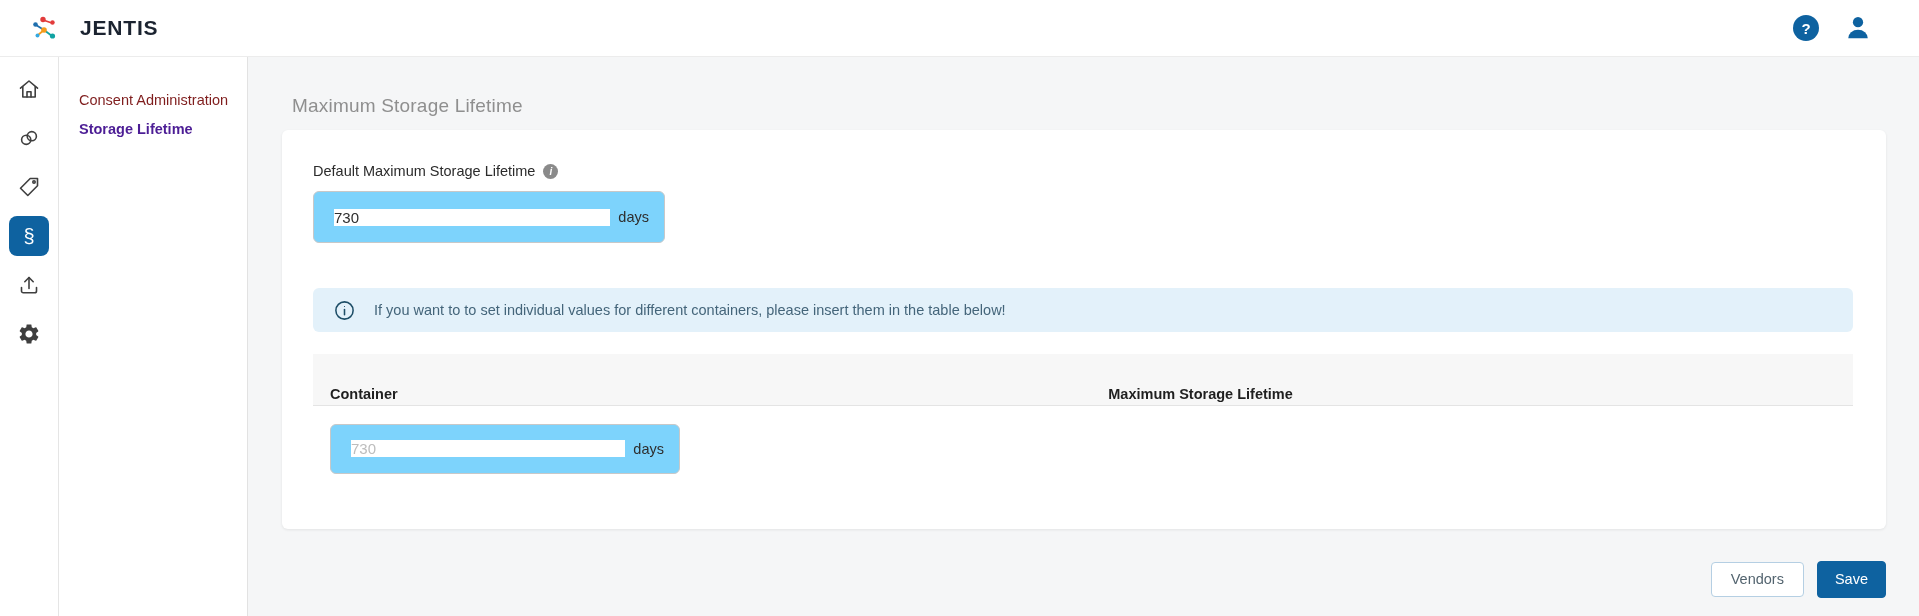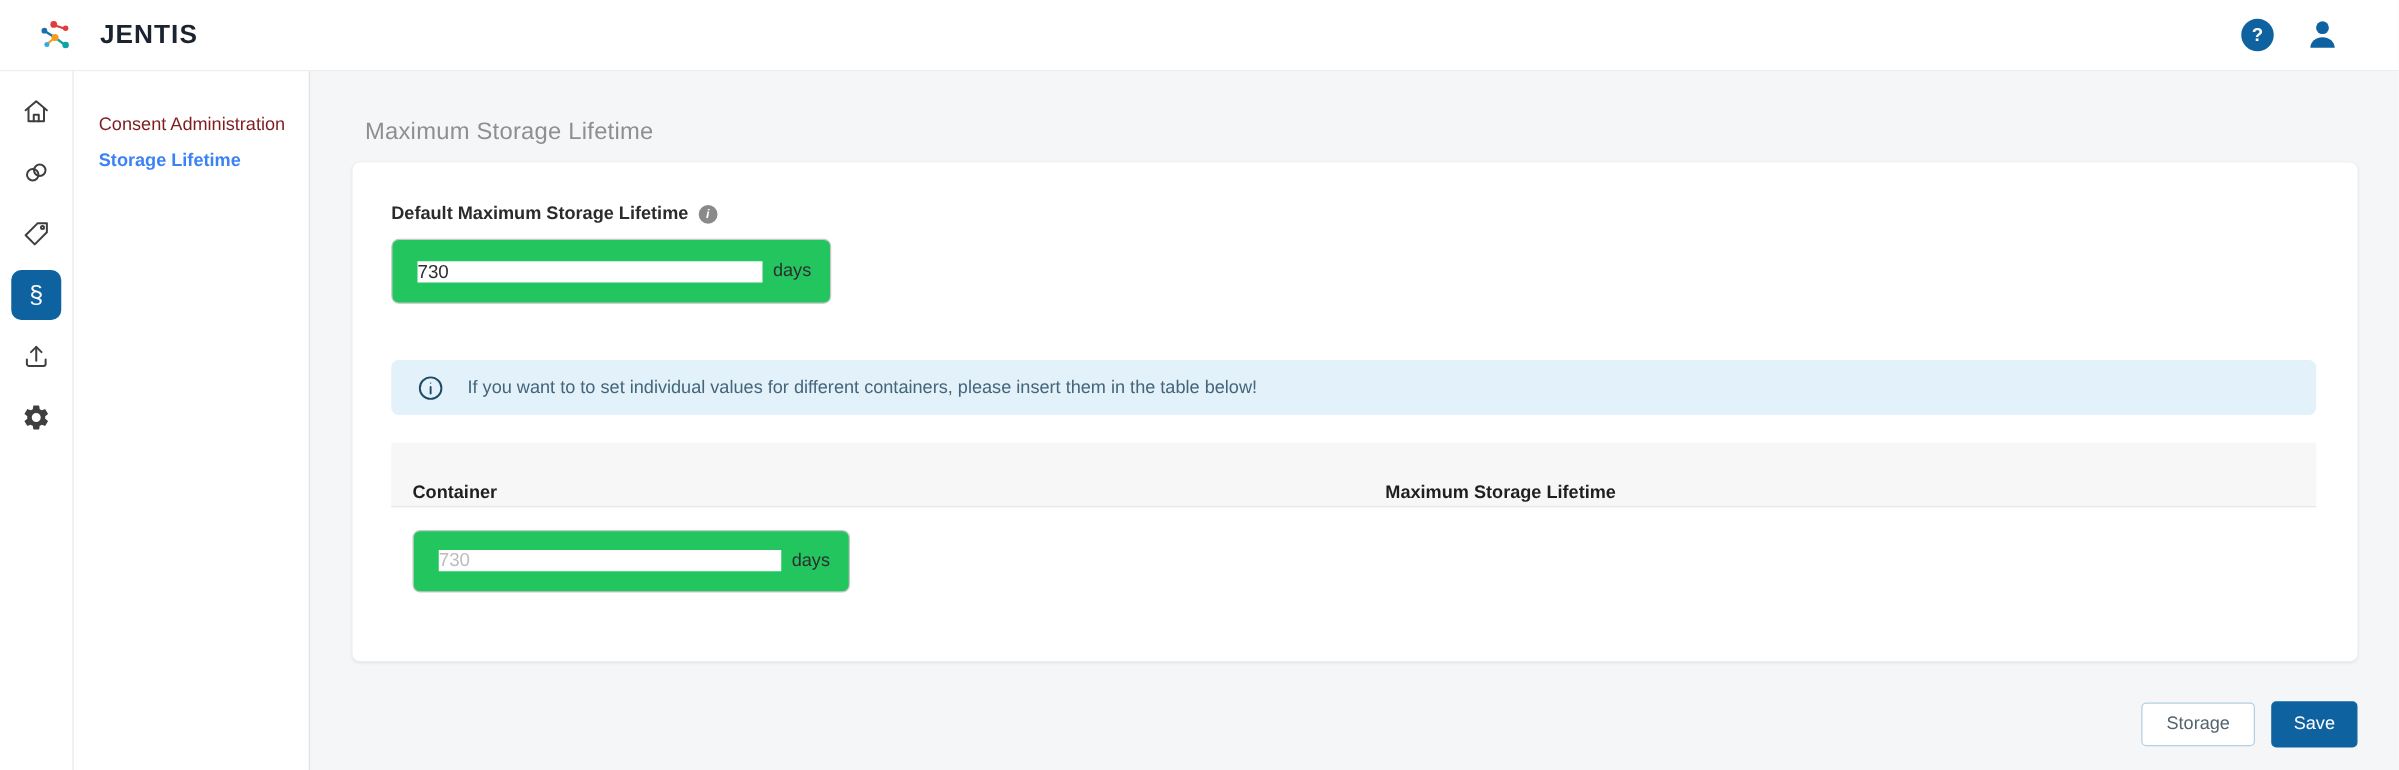--- a/index.html
+++ b/index.html
@@ -67,21 +67,21 @@
   }
   .subnav-item {
     padding: 0 0 0 20px;
     height: 28.5px;
     line-height: 24px;
     font-size: 14.5px;
     color: #7f1d1d;
     cursor: pointer;
     white-space: nowrap;
   }
-  .subnav-item.active { color: #3b82f6; font-weight: 700; }
+  .subnav-item.active { color: #4c1d95; font-weight: 700; }
 
   
   .main { flex: 1; padding: 0 33px 0 34px; }
   .page-title {
     margin: 38px 0 0 10px;
     font-size: 19px;
     font-weight: 400;
     color: #8f8f8f;
     letter-spacing: 0.2px;
   }
@@ -89,35 +89,35 @@
   .card {
     margin-top: 13px;
     background: #fff;
     border-radius: 6px;
     box-shadow: 0 1px 3px rgba(0,0,0,0.08);
     padding: 33px 33px 40px 31px;
     height: 399px;
   }
 
   .field-label-row { display: flex; align-items: center; gap: 8px; }
-  .field-label { font-size: 14.5px; color: #2b2b2b; font-weight: bold; }
+  .field-label { font-size: 14.5px; color: #2b2b2b; }
   .info-dot {
     width: 15px; height: 15px; border-radius: 50%;
     background: #8a8a8a; color: #fff;
     font-size: 10px; font-weight: 700; font-style: italic;
     display: inline-flex; align-items: center; justify-content: center;
     cursor: pointer;
   }
 
   .input-group {
     margin-top: 12px;
     width: 352px; height: 52px;
     border: 1px solid #c8c8c8;
     border-radius: 6px;
-    background: #22c55e;
+    background: #7dd3fc;
     display: flex; align-items: center;
     padding: 0 15px 0 20px;
   }
   .input-group input {
     flex: 1; border: none; outline: none;
     font-family: "Liberation Sans", sans-serif;
     font-size: 15px; color: #2e2e2e;
     min-width: 0;
   }
   .input-group input::placeholder { color: #bdbdbd; }
@@ -296,18 +296,18 @@
           <div class="input-group">
             <input type="text" placeholder="730" style="">
             <span class="unit">days</span>
           </div>
         </div>
       </div>
 
     </section>
 
     <div class="footer-actions">
-      <button class="btn btn-cancel">Storage</button>
+      <button class="btn btn-cancel">Vendors</button>
       <button class="btn btn-save">Save</button>
     </div>
   </main>
 
 </div>
 
 </body></html>

